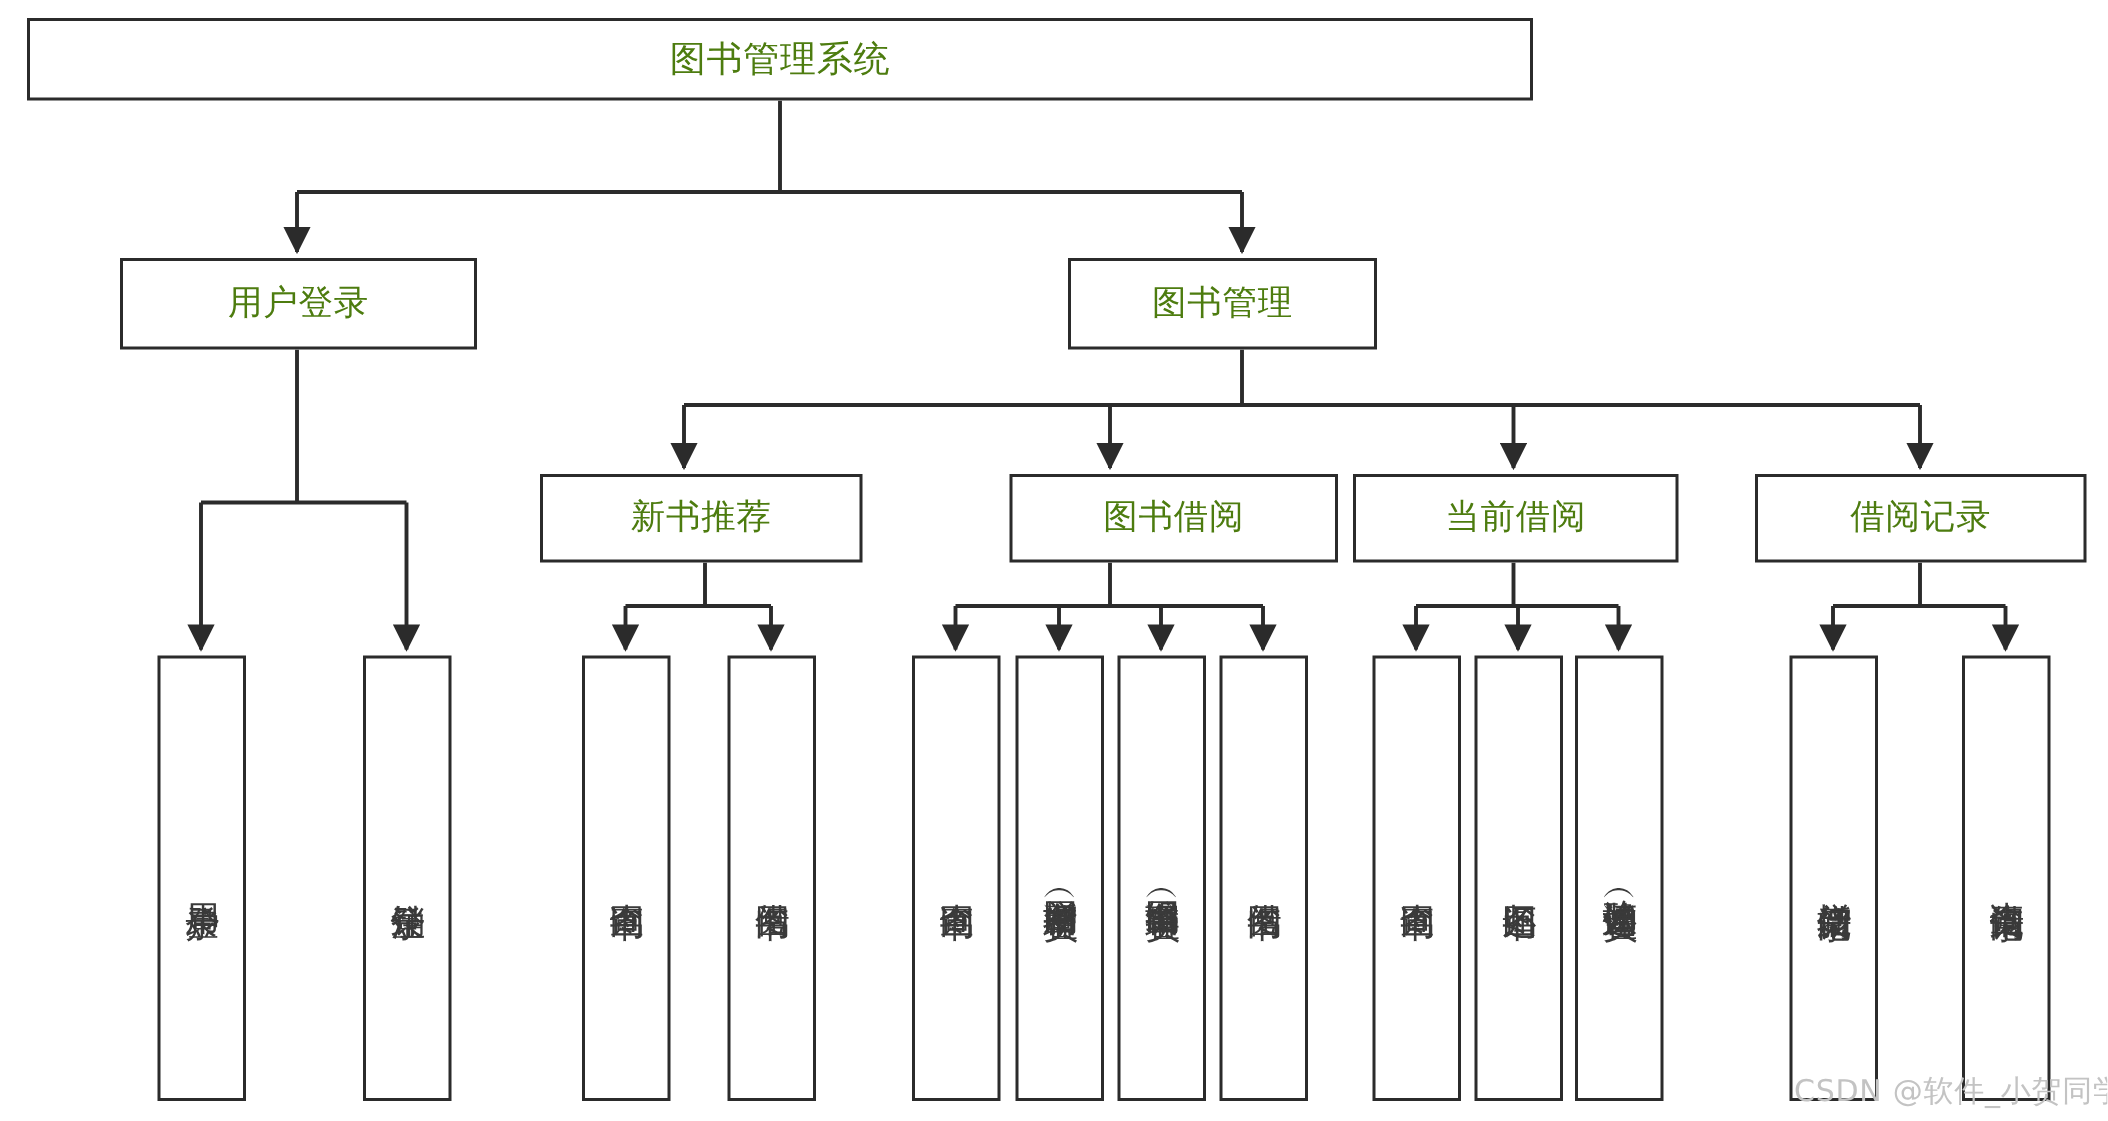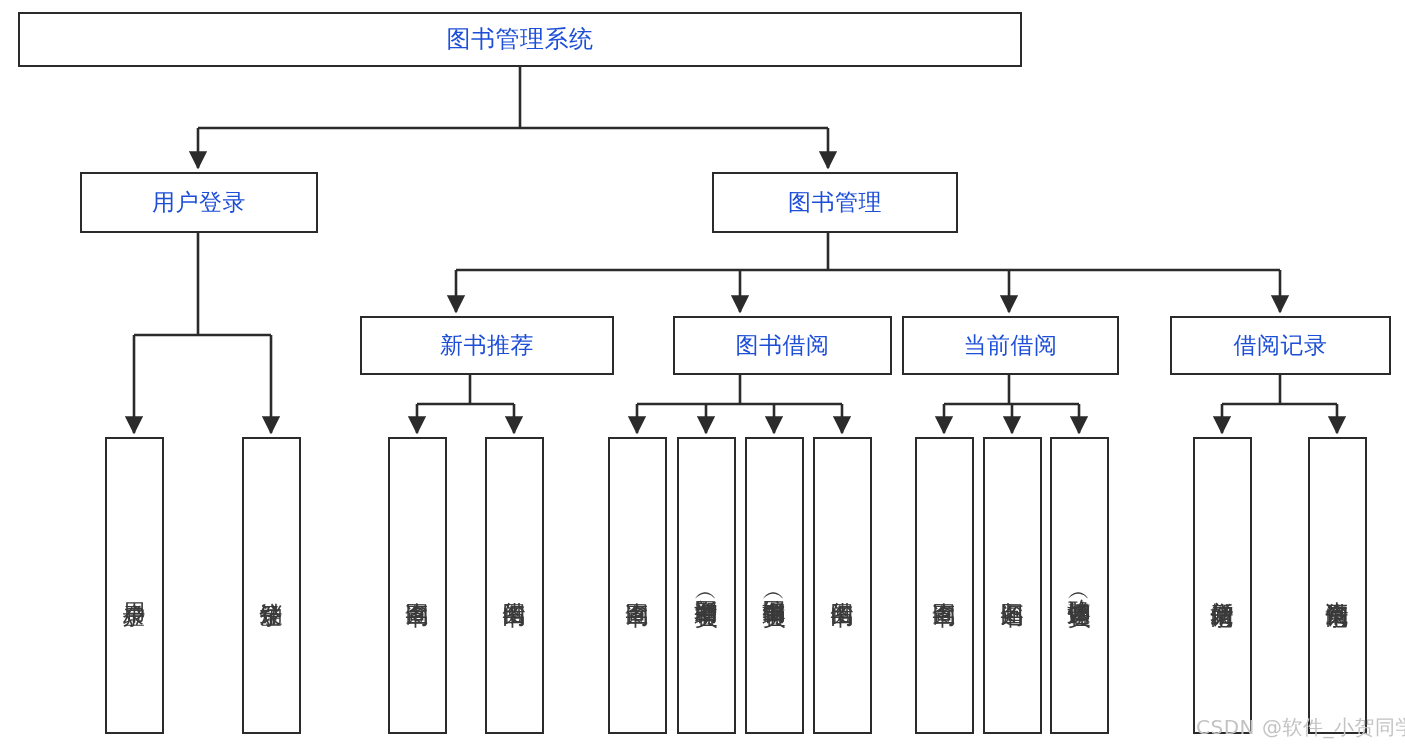--- a/index.html
+++ b/index.html
@@ -32,21 +32,21 @@
     display: flex;
     align-items: center;
     justify-content: center;
   }
   .node.root      { border-width: 2.6px; }
   .node.level1    { border-width: 2.6px; }
   .node.level2    { border-width: 2.4px; }
   .node.leaf      { border-width: 2.6px; }
 
   .node-label {
-    color: #1d4ed8;
+    color: #4d7c0f;
     font-size: 23px;
     line-height: 1.05;
     letter-spacing: 0.5px;
     white-space: nowrap;
   }
   .node.root .node-label { font-size: 24px; }
 
   .leaf-label {
     writing-mode: vertical-rl;
     text-orientation: upright;
@@ -124,25 +124,25 @@
     </g>
   </svg>
 
   <div class="node root" style="left:18px; top:12px; width:1004px; height:55px;">
     <span class="node-label">图书管理系统</span>
   </div>
 
   <div class="node level1" style="left:80px; top:172px; width:238px; height:61px;">
     <span class="node-label">用户登录</span>
   </div>
-  <div class="node level1" style="left:712px; top:172px; width:246px; height:61px;">
+  <div class="node level1" style="left:712px; top:172px; width:206px; height:61px;">
     <span class="node-label">图书管理</span>
   </div>
 
-  <div class="node level2" style="left:360px; top:316px; width:254px; height:59px;">
+  <div class="node level2" style="left:360px; top:316px; width:215px; height:59px;">
     <span class="node-label">新书推荐</span>
   </div>
   <div class="node level2" style="left:632px; top:316px; width:219px; height:59px;margin-left:41px;">
     <span class="node-label">图书借阅</span>
   </div>
   <div class="node level2" style="left:1170px; top:316px; width:221px; height:59px;">
     <span class="node-label">借阅记录</span>
   </div>
   <div class="node level2" style="left:902px; top:316px; width:217px; height:59px;">
     <span class="node-label">当前借阅</span>

